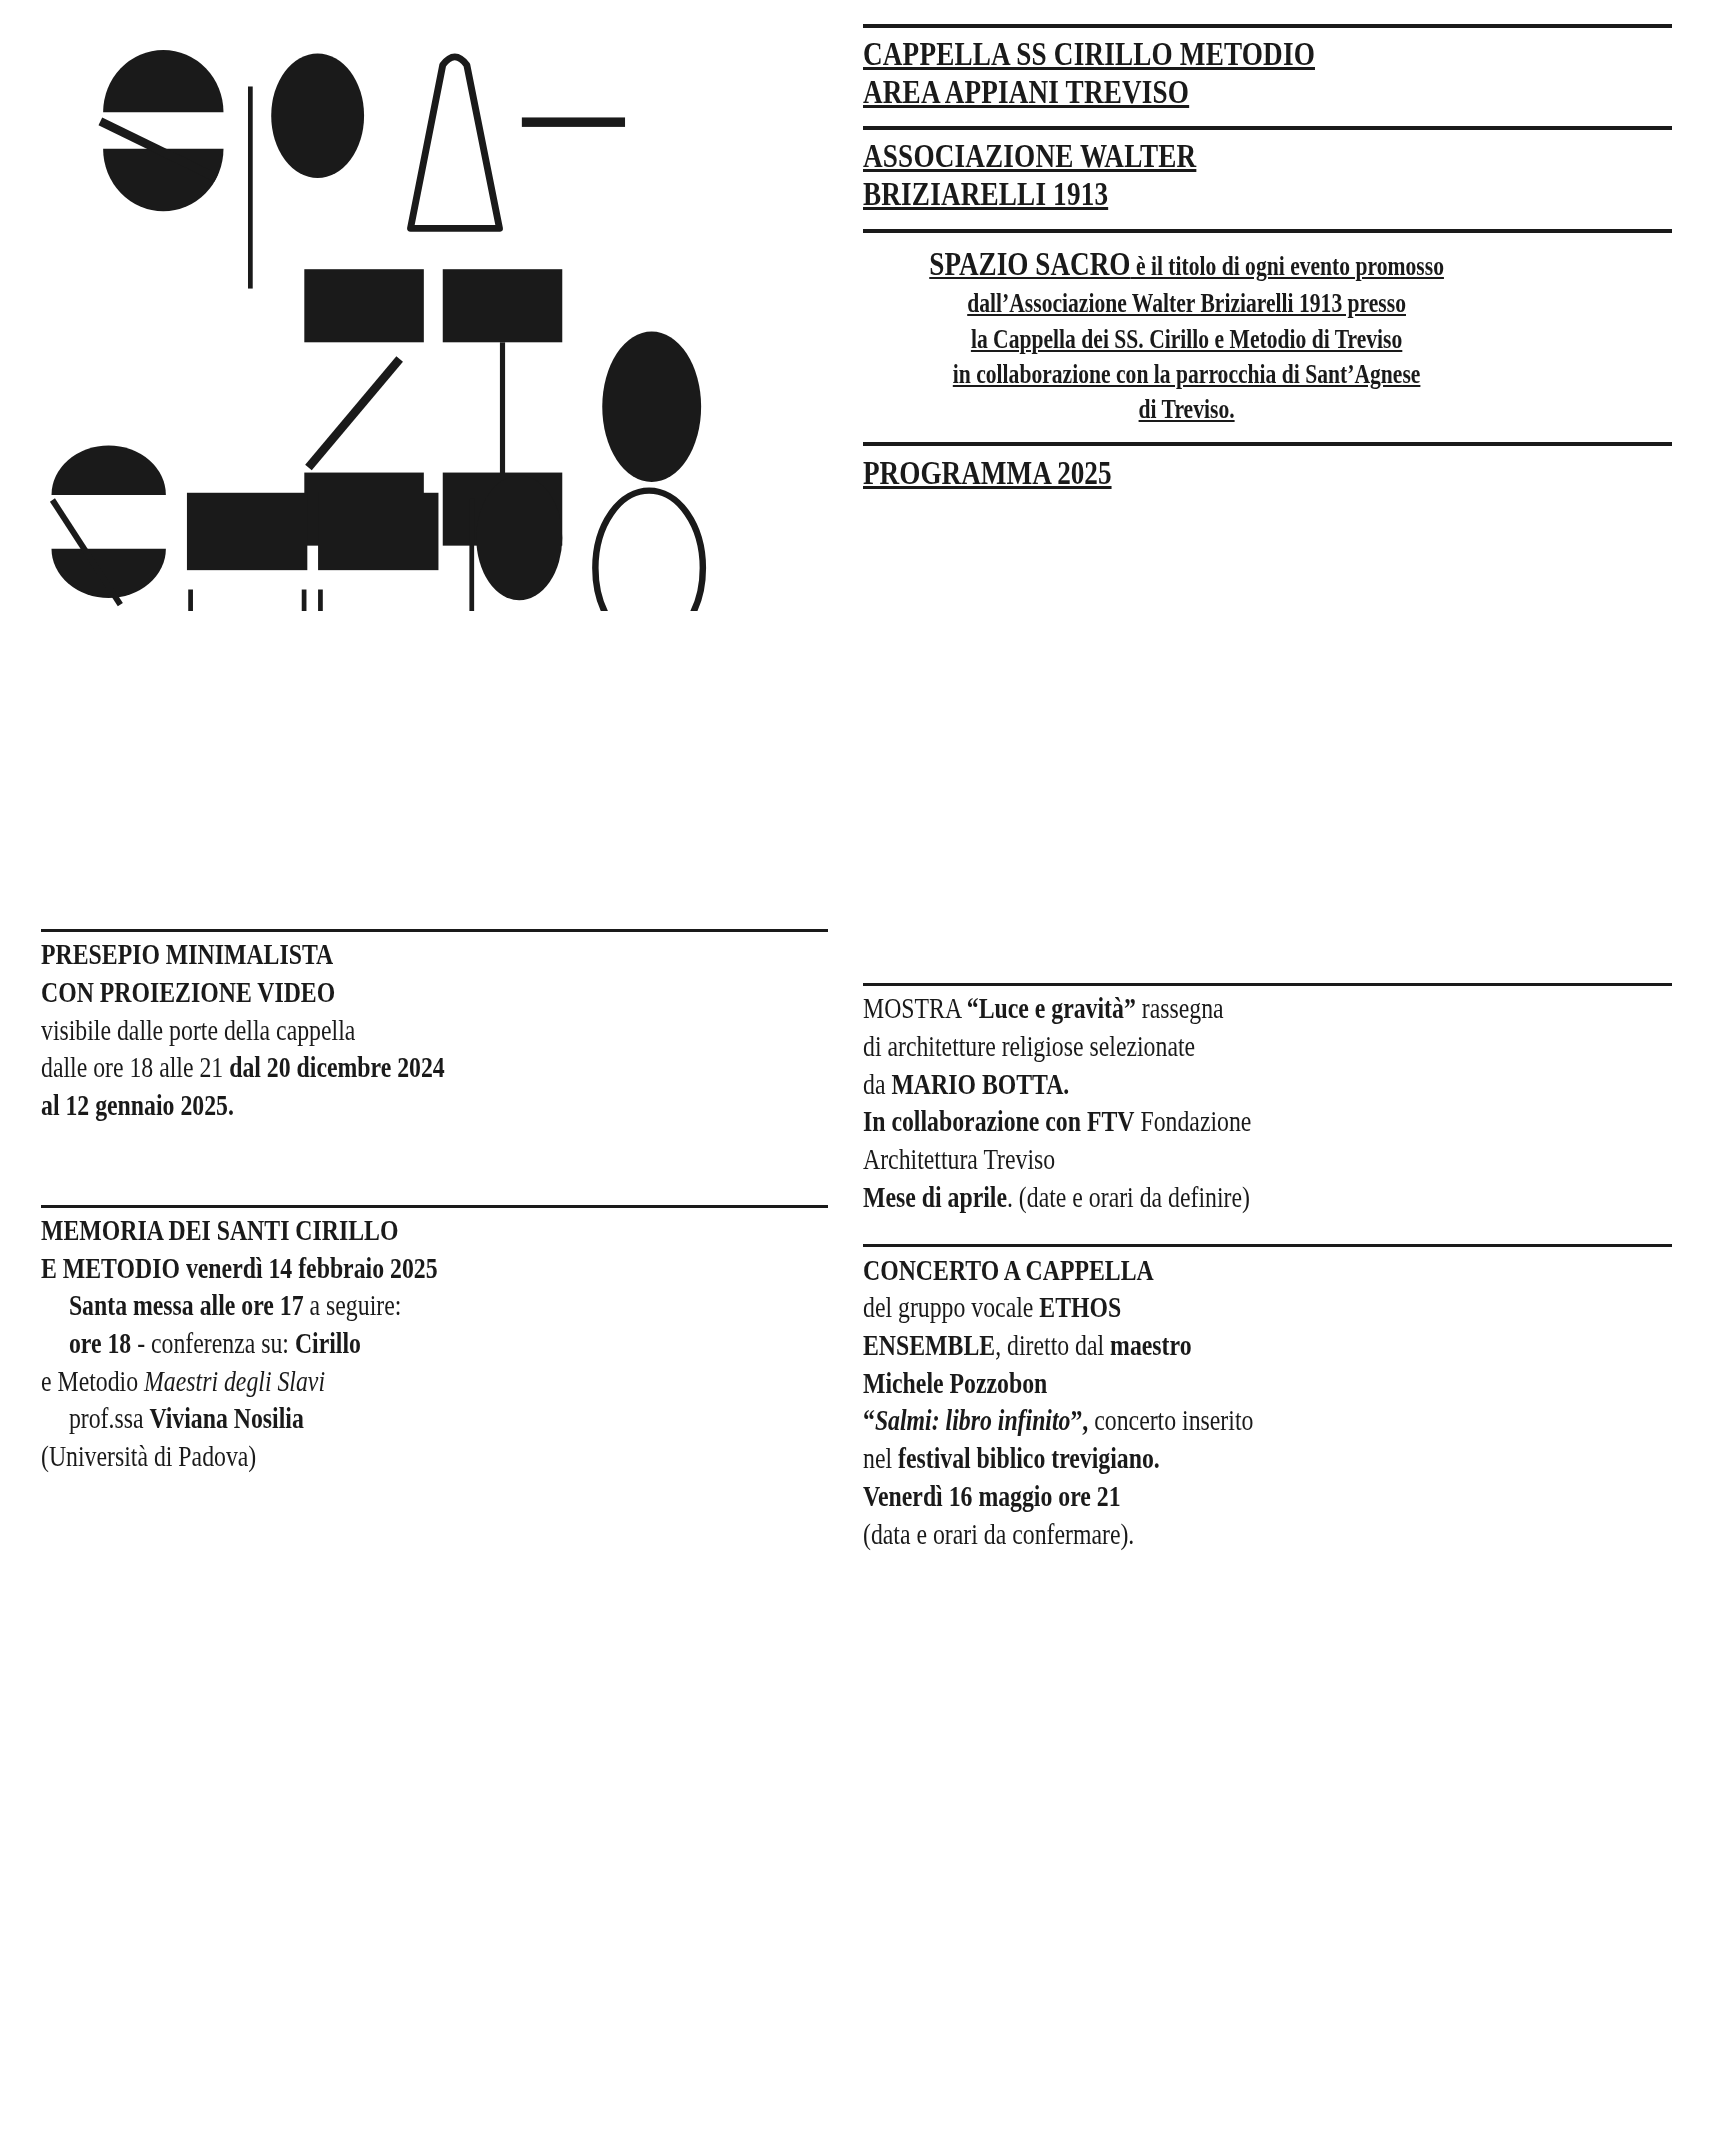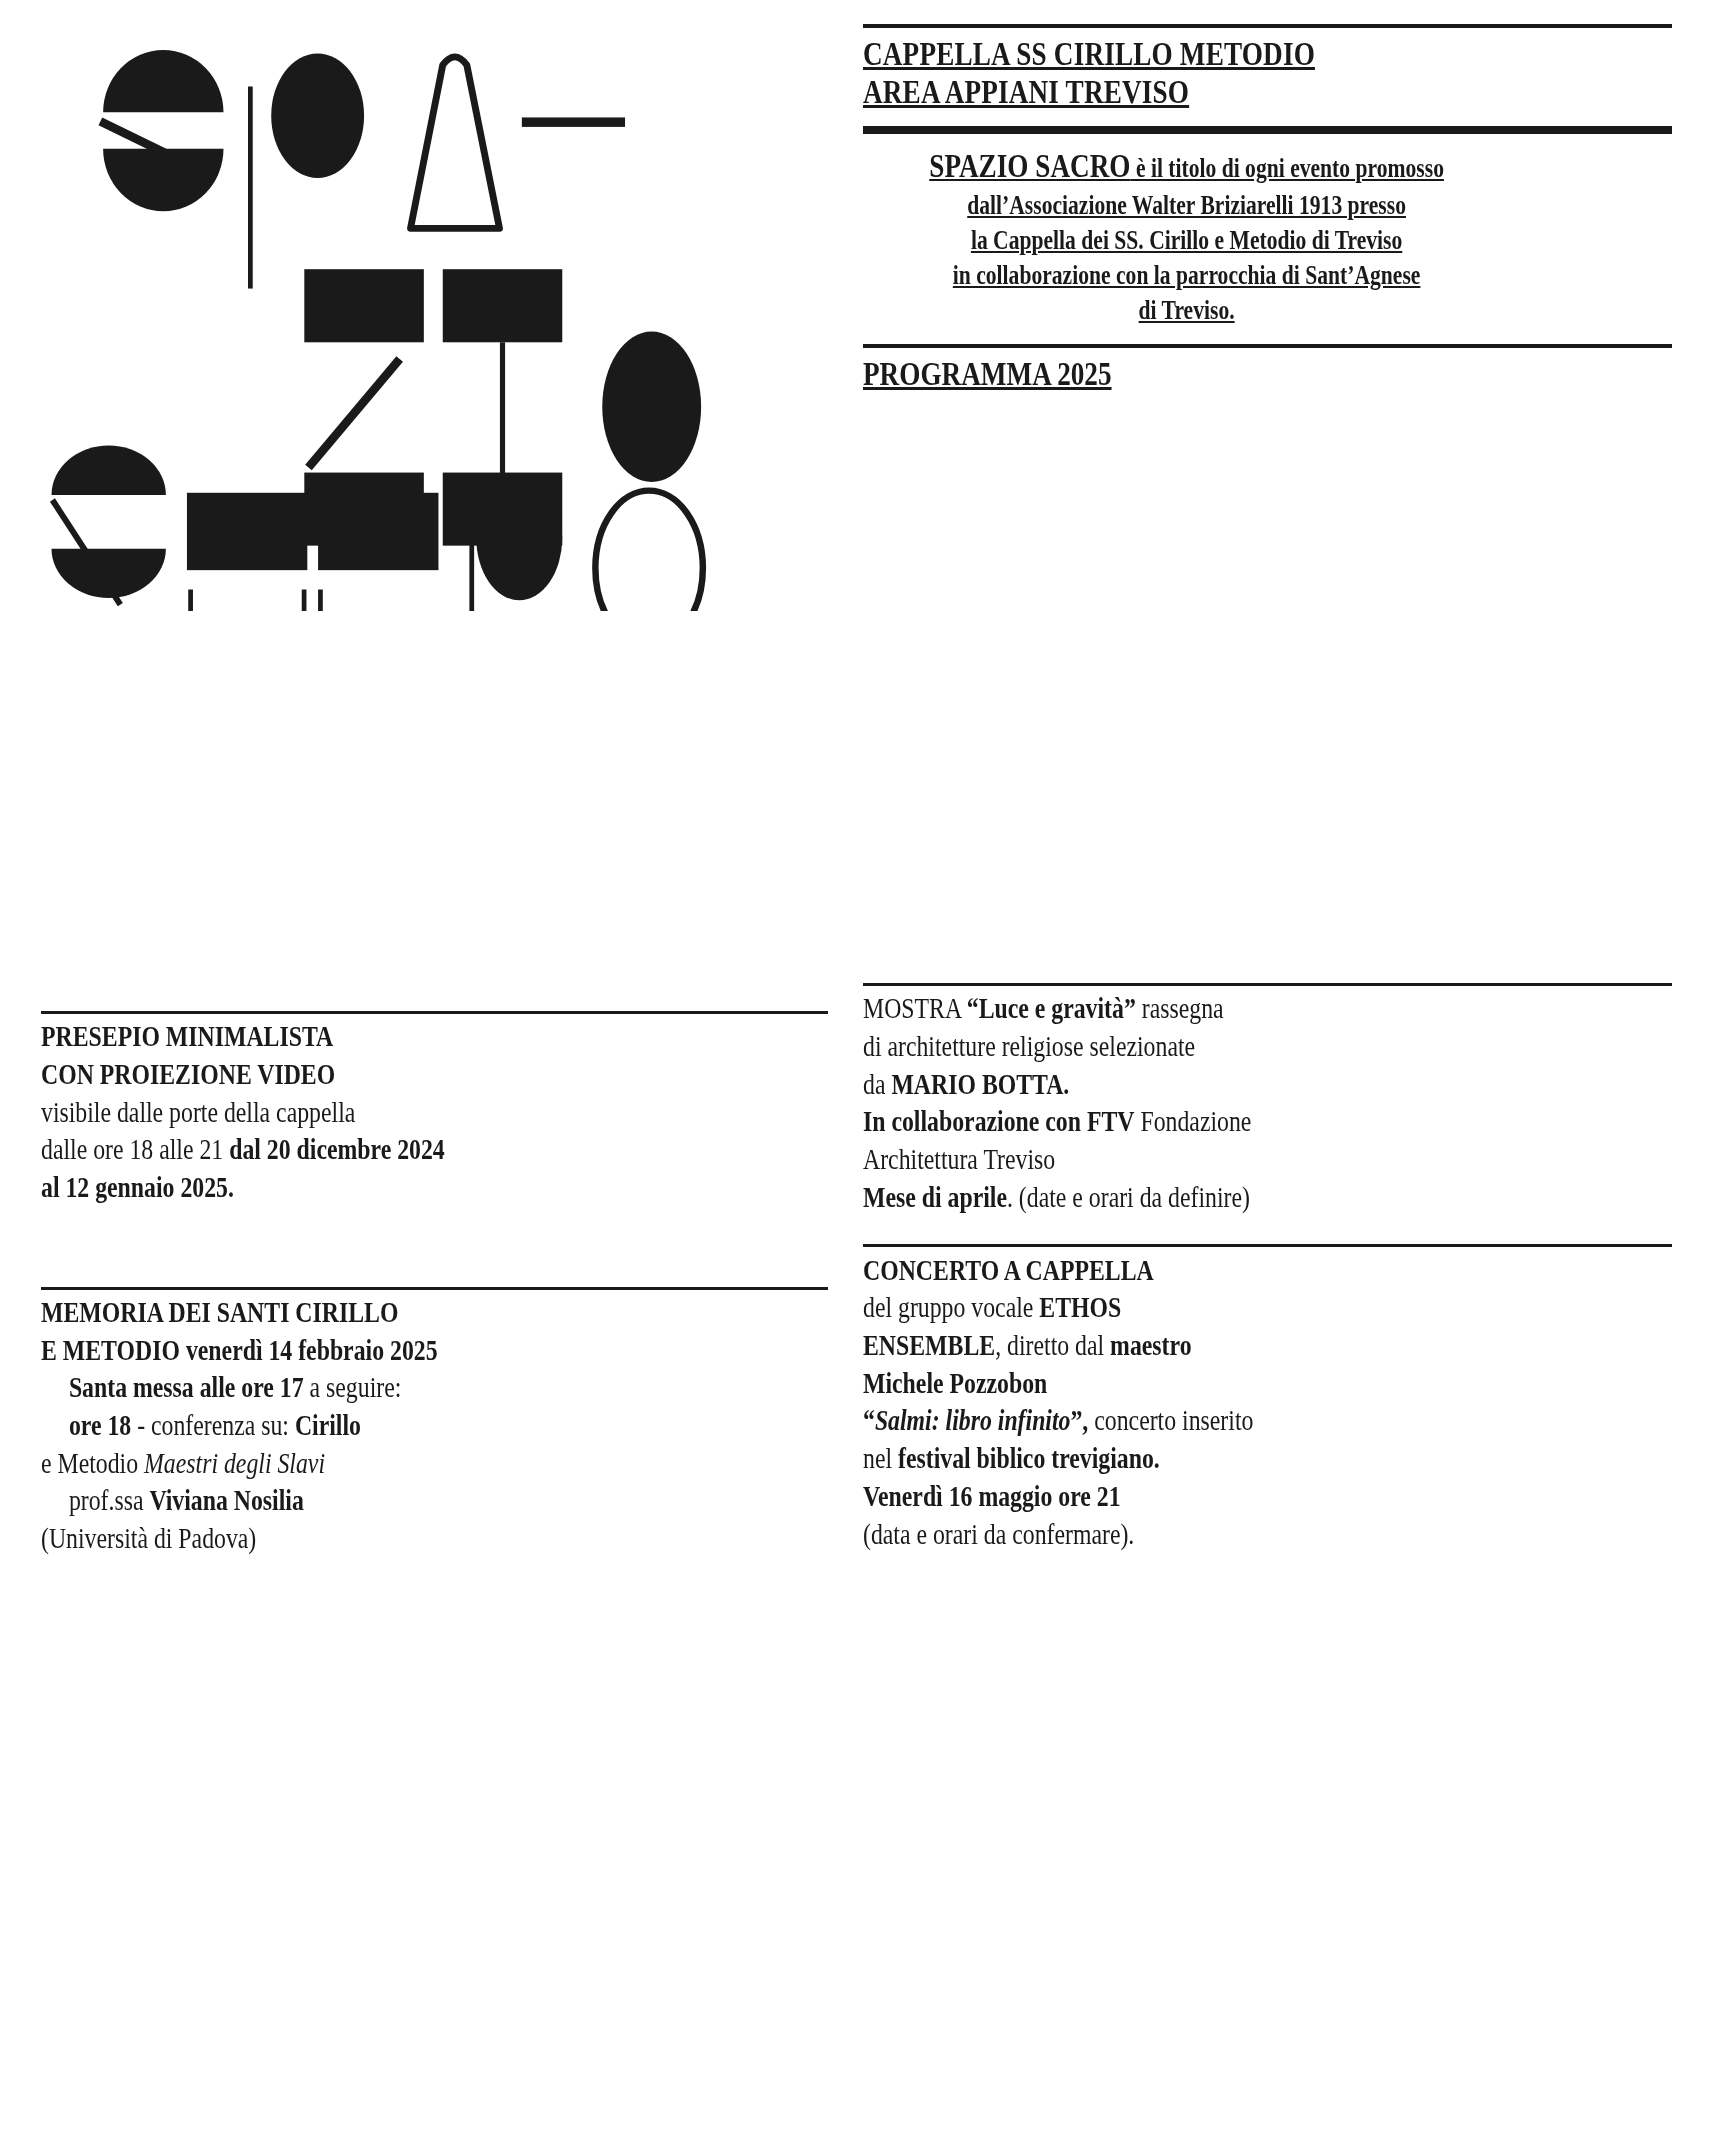--- a/index.html
+++ b/index.html
@@ -143,35 +143,39 @@
 
   <div class="col-right" style="top:24px;text-decoration:underline;">
 
     <div class="rule"></div>
     <div class="hd-block">
       <div class="hd">CAPPELLA SS CIRILLO METODIO</div>
       <div class="hd">AREA APPIANI TREVISO</div>
     </div>
 
     <div class="rule"></div>
+    <div class="hd-block">
+      <div class="hd">ASSOCIAZIONE WALTER</div>
+      <div class="hd">BRIZIARELLI 1913</div>
+    </div>
 
     <div class="rule"></div>
     <div class="hd-block" style="margin-top:9.5px;text-align:center;">
       <div class="para"><span class="big">SPAZIO SACRO</span><b> è il titolo di ogni evento promosso</b></div>
       <div class="para"><b>dall’Associazione Walter Briziarelli 1913 presso</b></div>
       <div class="para"><b>la Cappella dei SS. Cirillo e Metodio di Treviso</b></div>
       <div class="para"><b>in collaborazione con la parrocchia di Sant’Agnese</b></div>
       <div class="para"><b>di Treviso.</b></div>
     </div>
 
     <div class="rule"></div>
     <div class="programma">PROGRAMMA 2025</div>
   </div>
 
-  <div class="col-left" id="left-events" style="top:1011px;">
+  <div class="col-left" id="left-events" style="top:929px;">
       <div class="event" style="margin-top: 0px;">
         <div class="rule-thin"></div>
         <div class="lines">
           <div class="ln"><b>PRESEPIO MINIMALISTA</b></div>
           <div class="ln"><b>CON PROIEZIONE VIDEO</b></div>
           <div class="ln"><span>visibile dalle porte della cappella</span></div>
           <div class="ln"><span>dalle ore 18 alle 21 </span><b>dal 20 dicembre 2024</b></div>
           <div class="ln"><b>al 12 gennaio 2025.</b></div>
         </div>
       </div>

